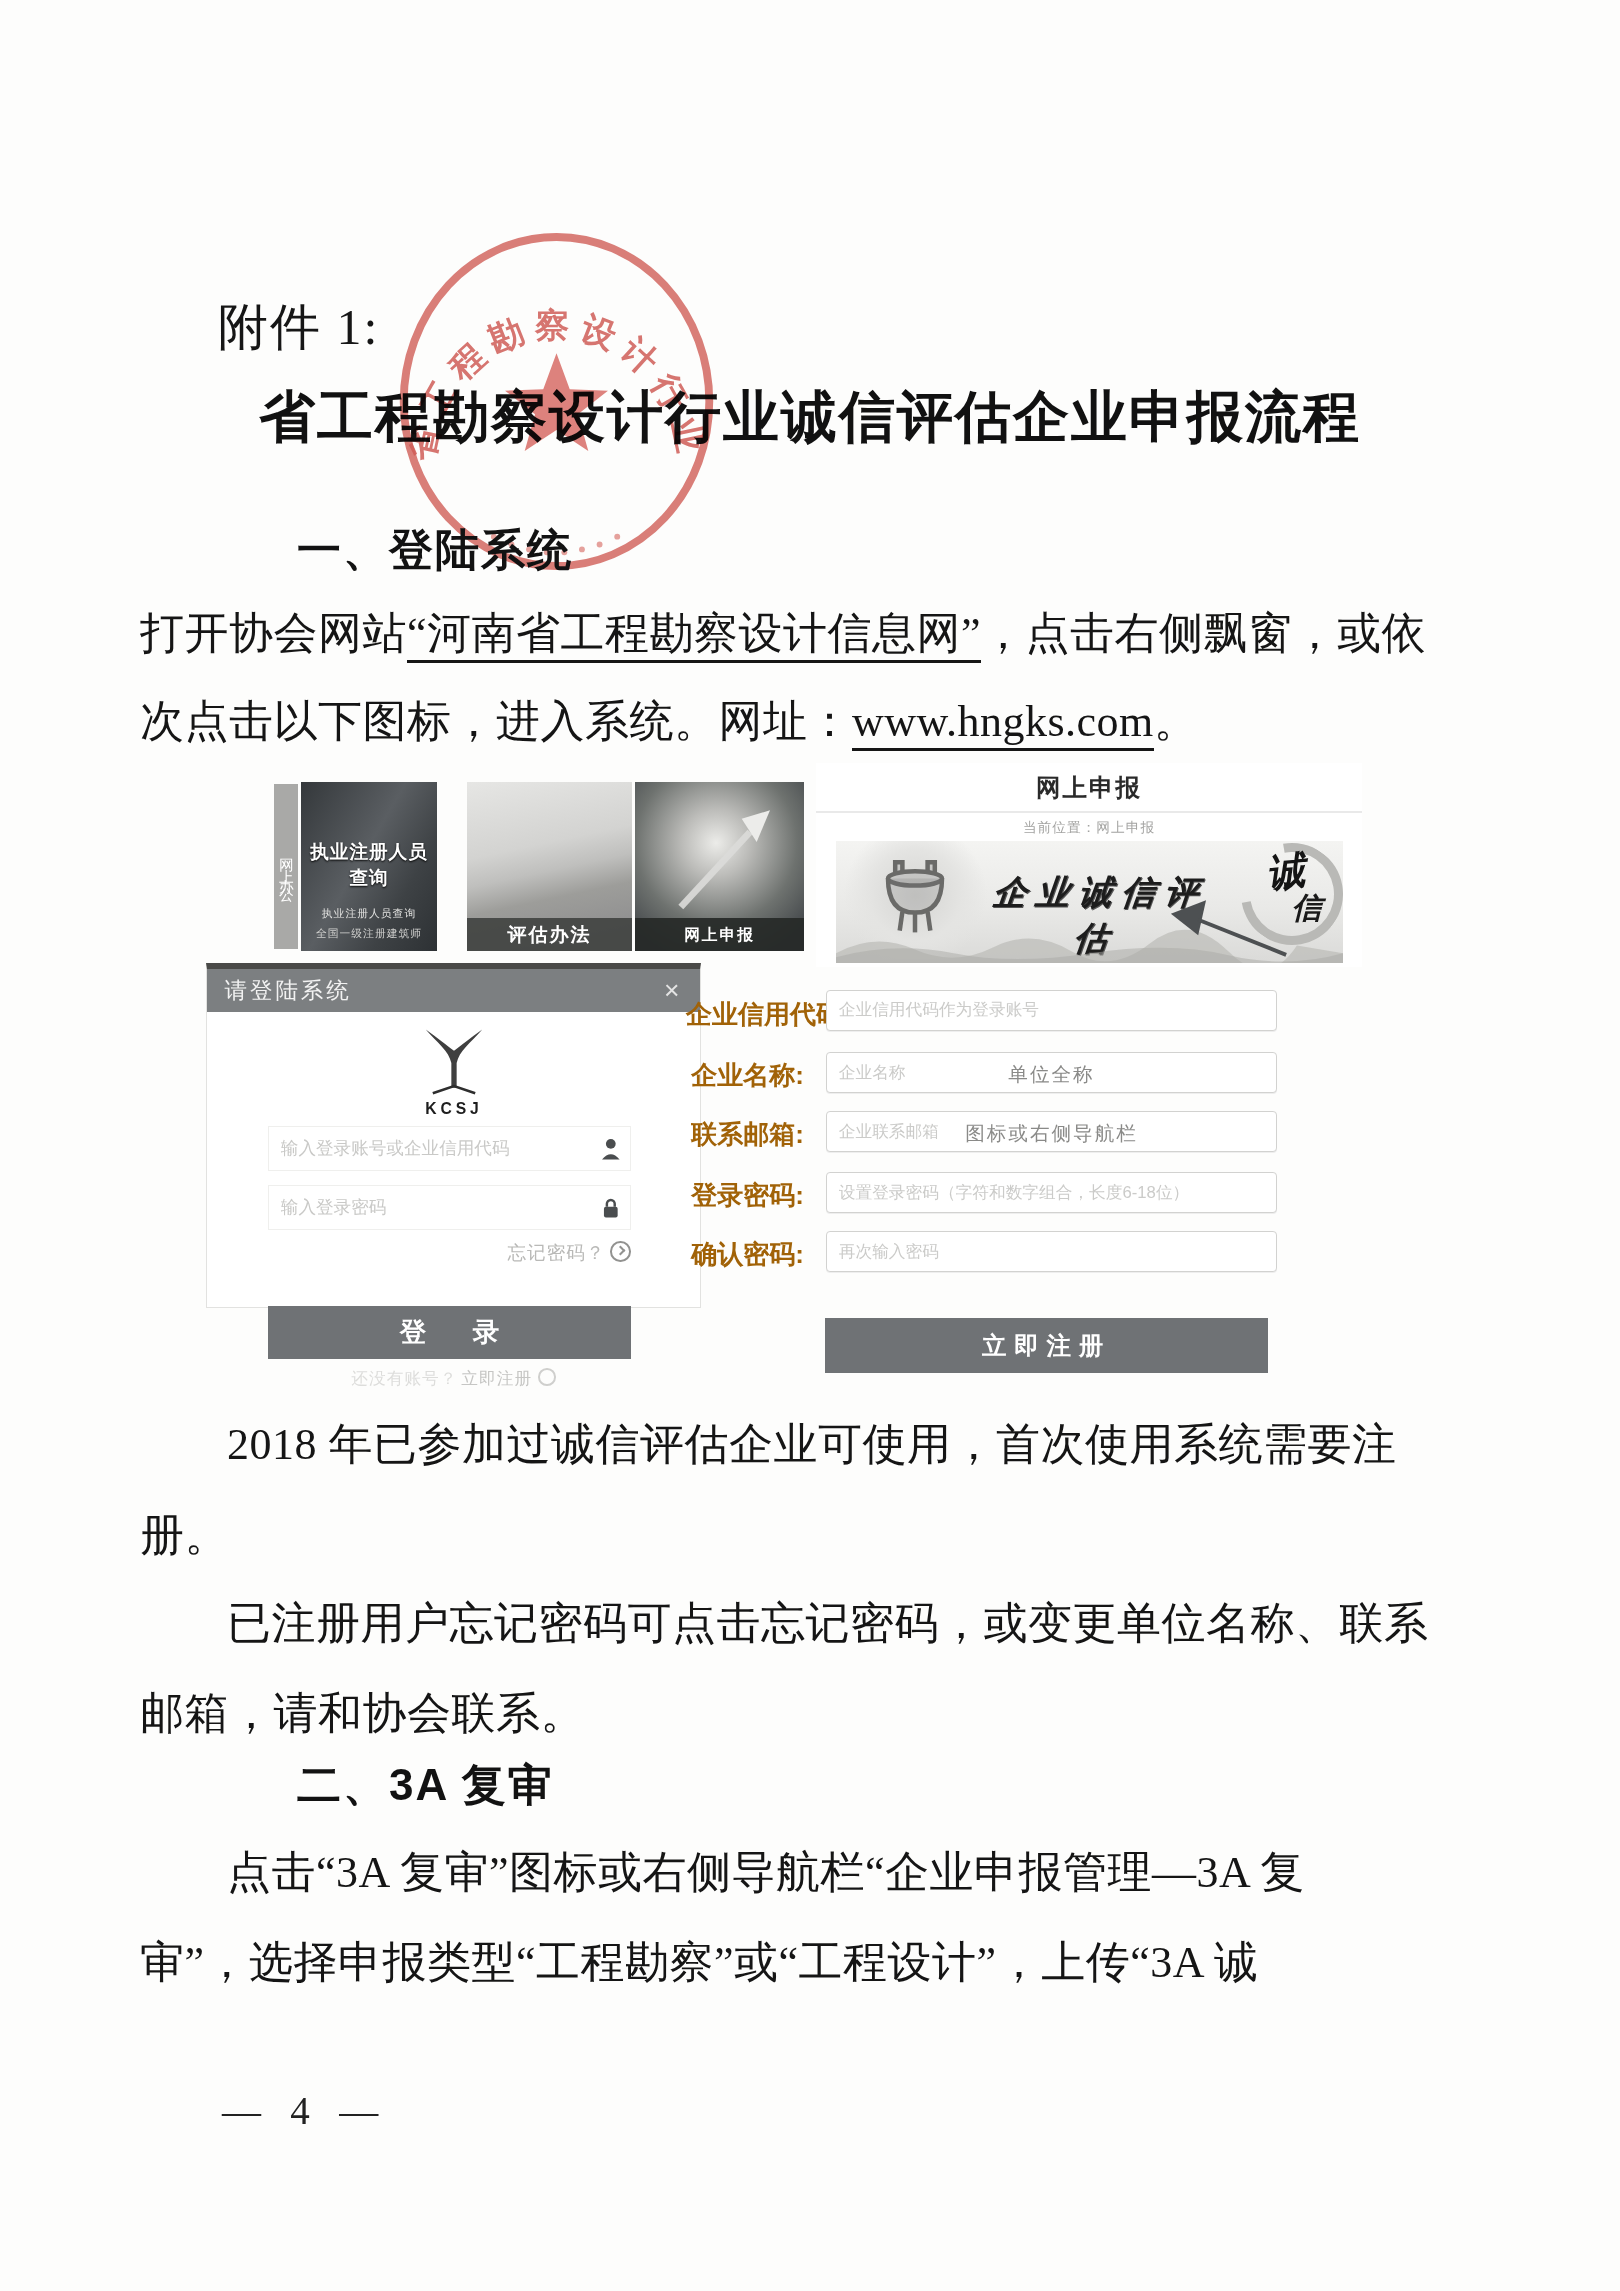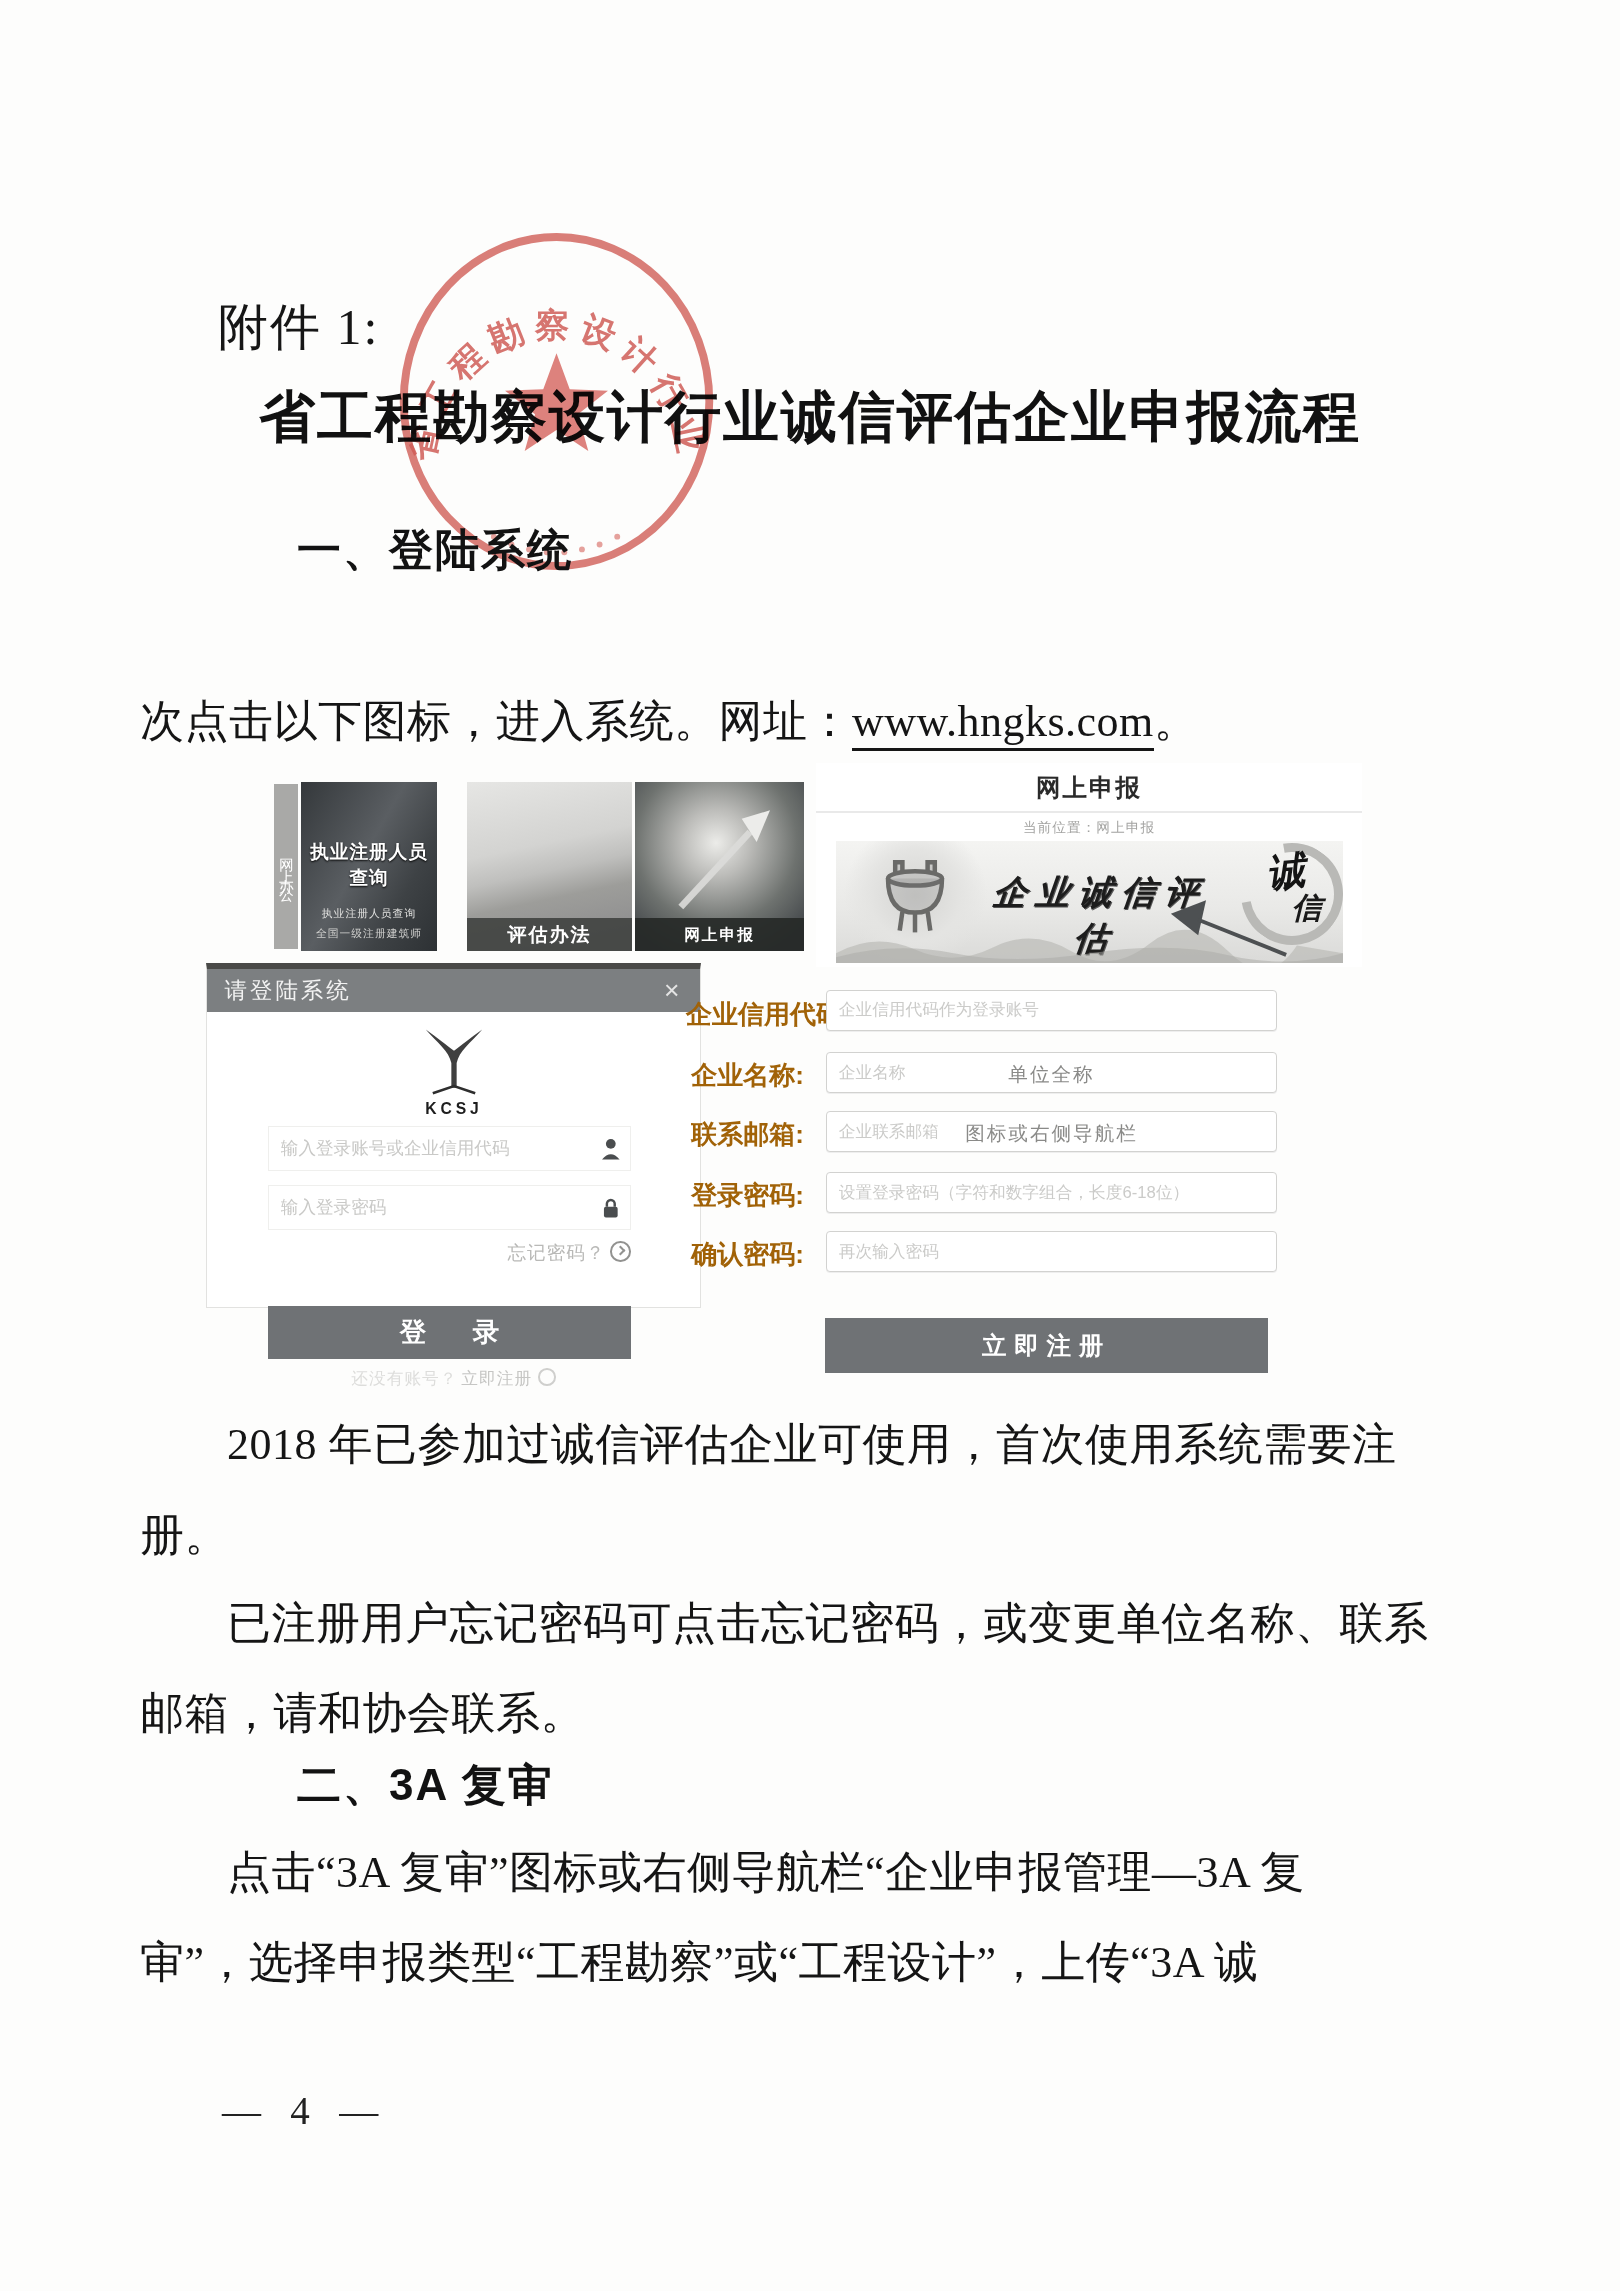--- a/index.html
+++ b/index.html
@@ -135,20 +135,23 @@
       <circle class="seal-dot" cx="160" cy="334" r="3"></circle>
       <circle class="seal-dot" cx="178" cy="334" r="3"></circle>
       <circle class="seal-dot" cx="196" cy="331" r="3"></circle>
       <circle class="seal-dot" cx="214" cy="326" r="3"></circle>
       <circle class="seal-dot" cx="232" cy="318" r="3"></circle>
     </g>
   </svg>
 
   <h2 class="sec sec1">一、登陆系统</h2>
 
+  <div class="bl" style="left:140px;top:604px;">
+    <span>打开协会网站</span><span class="ul">“河南省工程勘察设计信息网”</span><span>，点击右侧飘窗，或依</span>
+  </div>
   <div class="bl" style="left:140px;top:692px;">
     <span>次点击以下图标，进入系统。网址：</span><span class="ul">www.hngks.com</span><span>。</span>
   </div>
 
   <div>
 
     <div class="vtab">网上办公</div>
 
     <div class="tile tile1">
       <div class="t1-title">执业注册人员查询</div>

